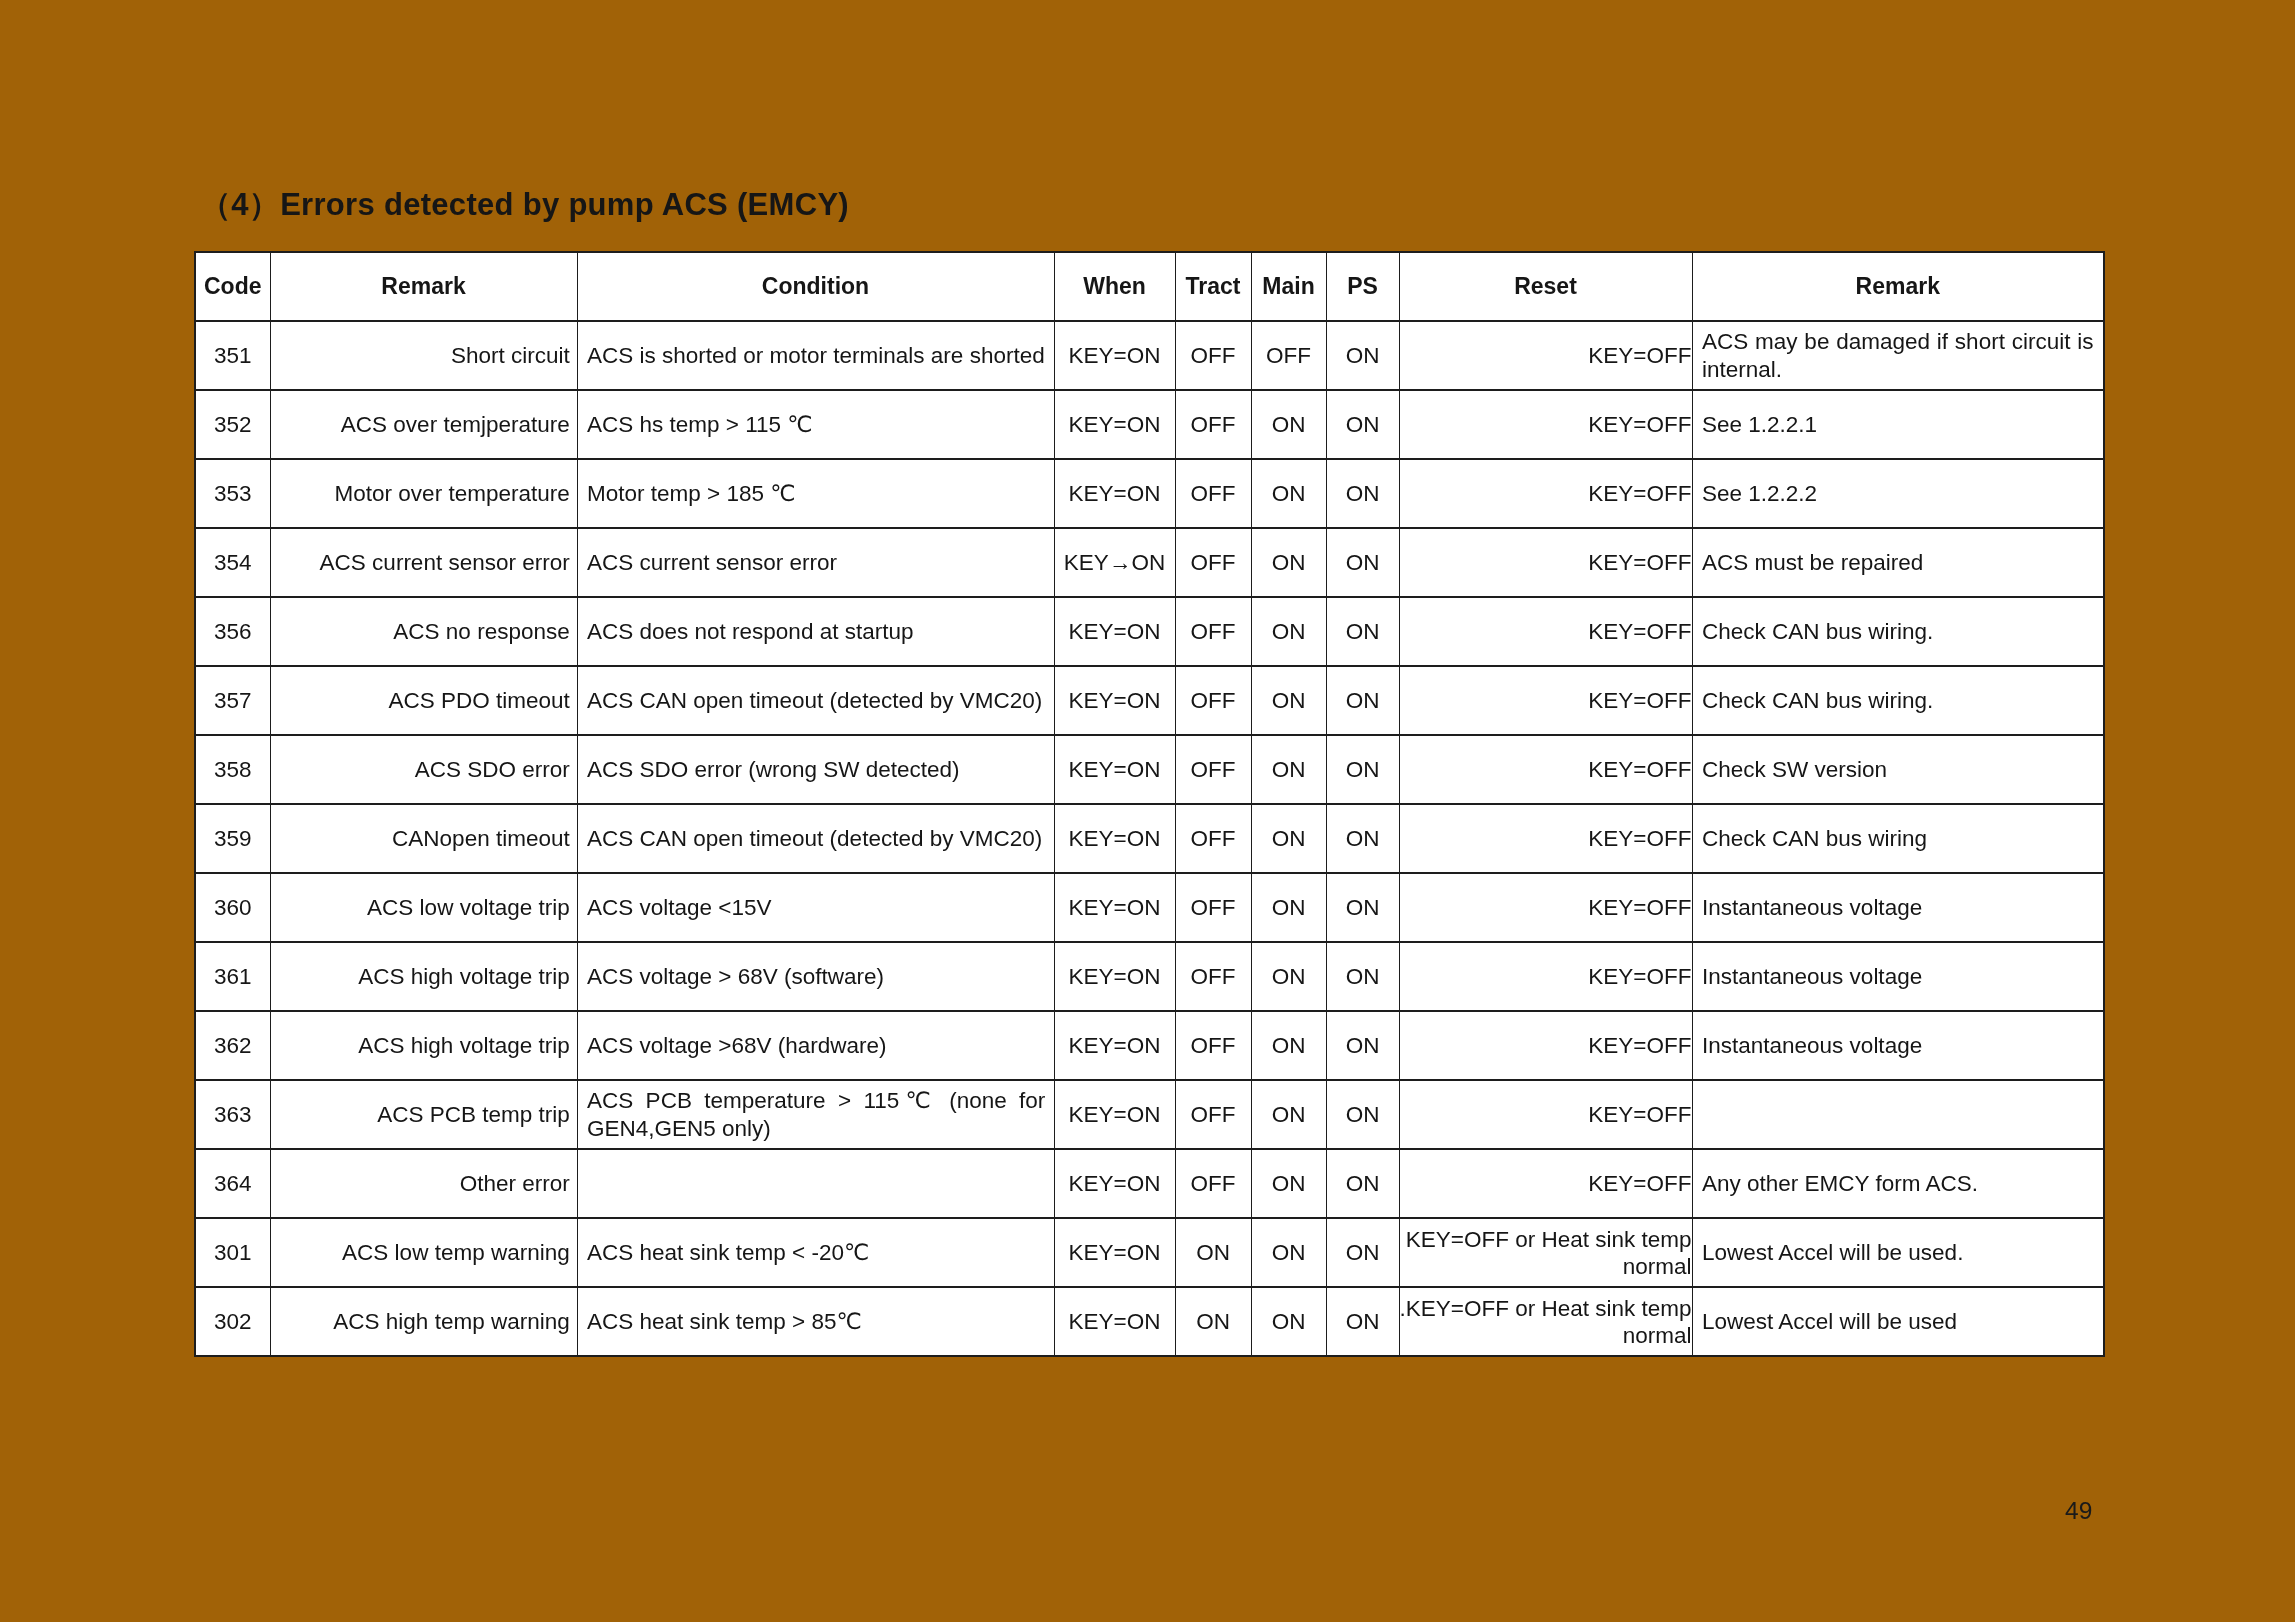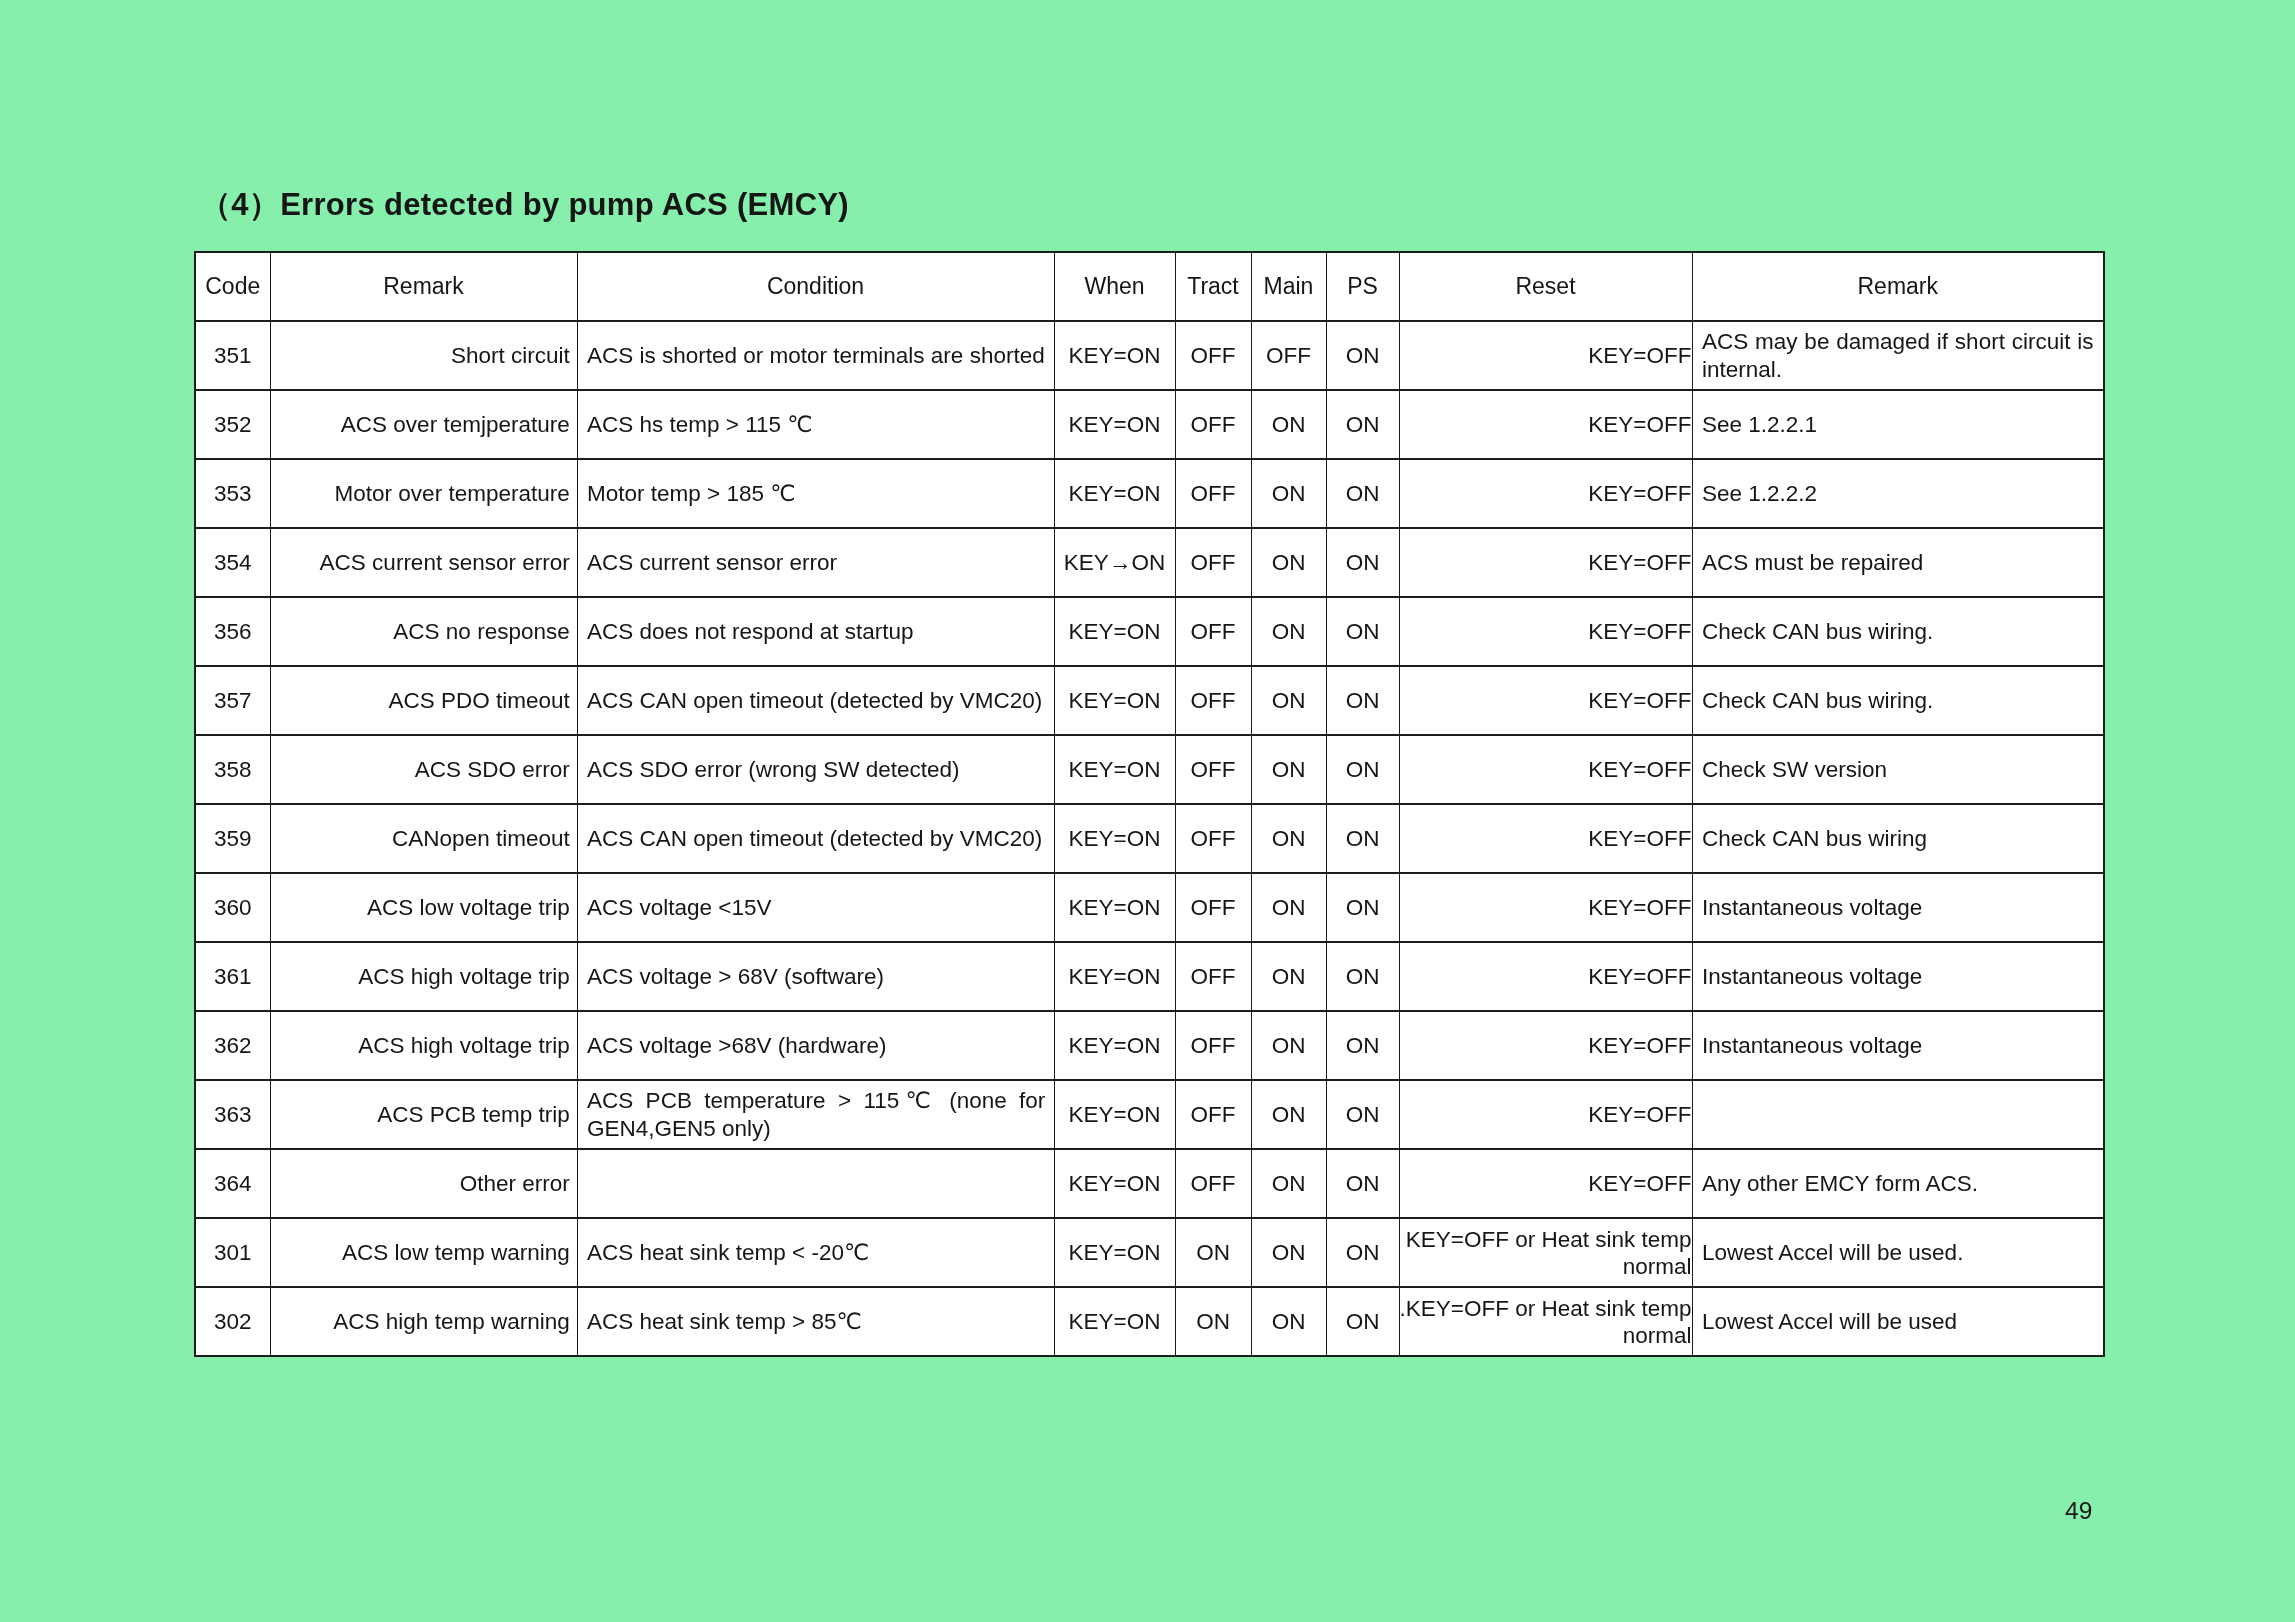--- a/index.html
+++ b/index.html
@@ -4,21 +4,21 @@
 <style>
   html, body {
     margin: 0;
     padding: 0;
     background: #e8e8e8;
   }
   .page {
     position: relative;
     width: 2295px;
     height: 1622px;
-    background: #86efac;
+    background: #a16207;
     font-family: "Liberation Sans", "DejaVu Sans", sans-serif;
     color: #161616;
     overflow: hidden;
   }
   .doc-title {
     position: absolute;
     left: 200px;
     top: 184px;
     font-size: 31px;
     font-weight: bold;
@@ -35,21 +35,21 @@
   }
   table.err-table, .err-table th, .err-table td {
     border: 1.4px solid #1d1d1d;
   }
   table.err-table {
     border-width: 2.7px;
   }
   .err-table th {
     height: 65px;
     font-size: 23px;
-    font-weight: normal;
+    font-weight: bold;
     text-align: center;
     vertical-align: middle;
     border-bottom-width: 2.7px;
     background: #ffffff;
   }
   .err-table td {
     height: 65px;
     font-size: 22.5px;
     vertical-align: middle;
     border-top-width: 2px;

